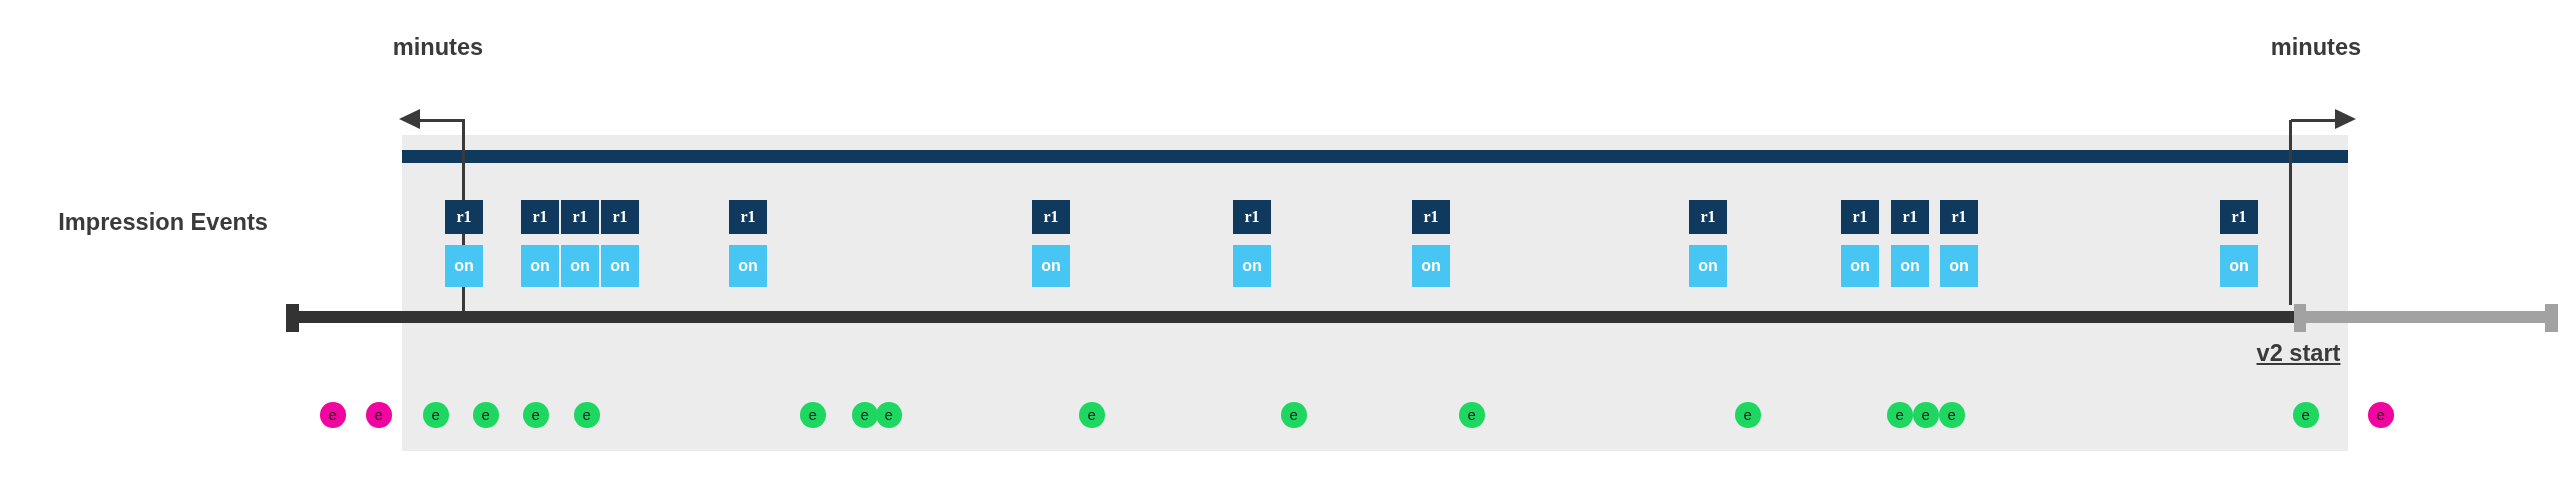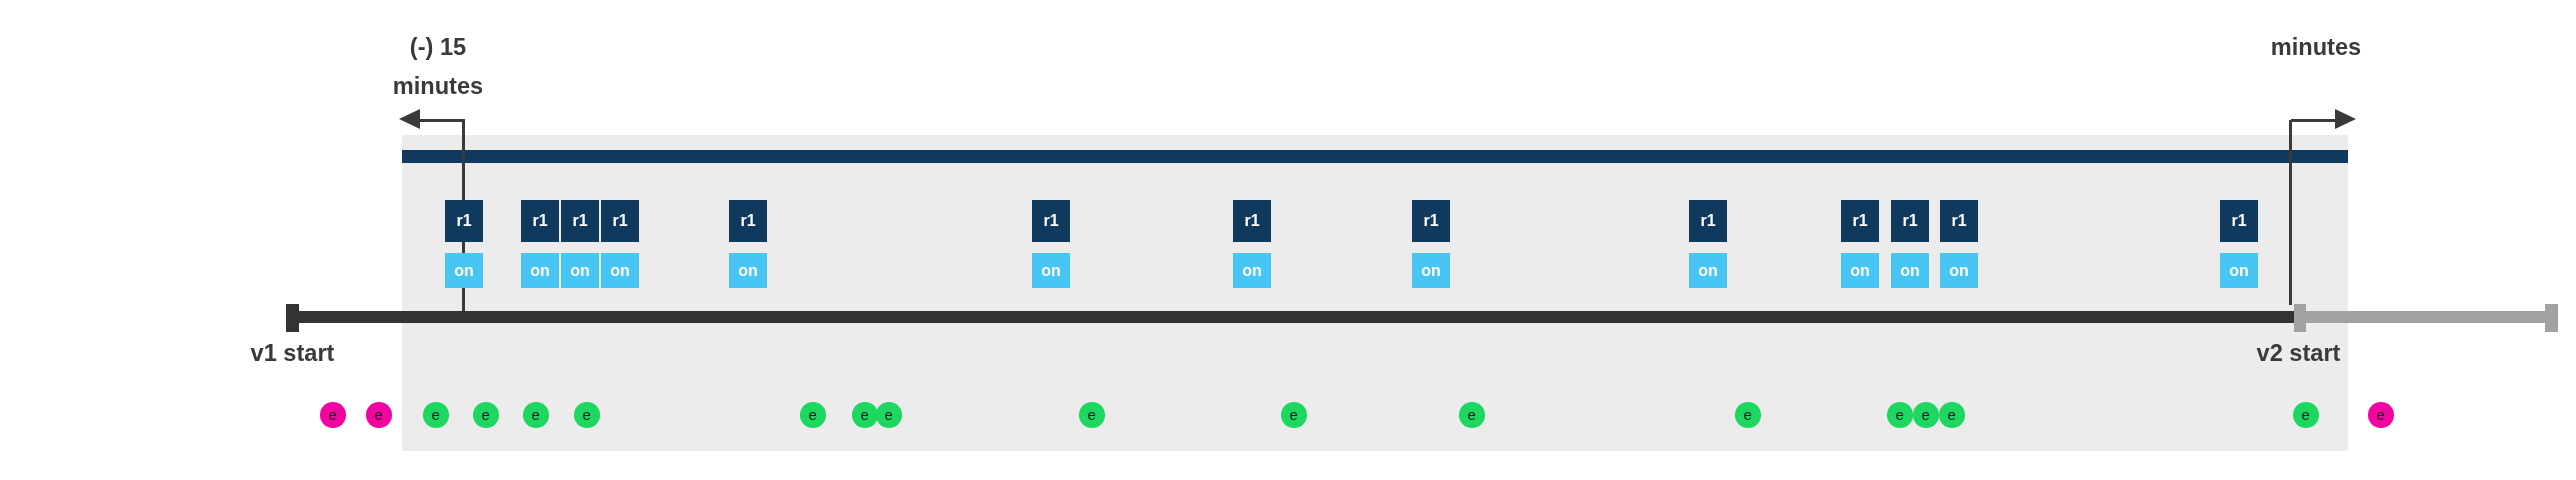--- a/index.html
+++ b/index.html
@@ -40,26 +40,26 @@
   .tl-piece{position:absolute; z-index:2;}
   .tl-cap-v1{left:286px; top:304px; width:13.2px; height:28px; background:var(--timeline-dark);}
   .tl-bar-dark{left:286px; top:311px; width:2008px; height:12.3px; background:var(--timeline-dark);}
   .tl-cap-v2{left:2294px; top:304px; width:12.3px; height:28px; background:var(--timeline-gray);}
   .tl-bar-gray{left:2294px; top:311px; width:255px; height:12.3px; background:var(--timeline-gray);}
   .tl-cap-end{left:2545px; top:304px; width:13.2px; height:28px; background:var(--timeline-gray);}
 
   .version-label{position:absolute; width:189px; top:340px; text-align:center;
     font-size:23.6px; font-weight:700; color:var(--ink); z-index:3;}
   .version-label.v1{left:198px;}
-  .version-label.v2{left:2204px;}
+  .version-label.v2{left:2204px;text-decoration:underline;}
 
   .imp-col{position:absolute; top:200px; width:38px; display:flex; flex-direction:column; gap:11.3px; z-index:2;}
-  .box-r1{height:42px; background:var(--navy); color:#ffffff; font-size:16px; font-weight:700;
-    display:flex; align-items:center; justify-content:center;}
-  .box-on{height:35px; background:var(--light-blue); color:#ffffff; font-size:16px; font-weight:700;
+  .box-r1{height:34px; background:var(--navy); color:#ffffff; font-size:16px; font-weight:700;
+    display:flex; align-items:center; justify-content:center;font-family:Liberation Serif, serif;}
+  .box-on{height:42px; background:var(--light-blue); color:#ffffff; font-size:16px; font-weight:700;
     display:flex; align-items:center; justify-content:center;}
 
   .evt{position:absolute; top:402px; width:25.5px; height:25.5px; border-radius:50%;
     display:flex; align-items:center; justify-content:center;
     font-size:15px; font-weight:400; color:var(--letter); z-index:2;}
   .evt.green{background:var(--green);}
   .evt.pink{background:var(--pink);}
 </style>
 </head>
 <body>
@@ -71,27 +71,27 @@
 
   <div class="connector left"></div>
   <div class="connector right"></div>
 
   <div class="arrow-line left"></div>
   <div class="arrowhead left"></div>
   <div class="arrow-line right"></div>
   <div class="arrowhead right"></div>
 
   <div class="time-label left">
-    <div>(-) 15</div>
     <div>minutes</div>
   </div>
   <div class="time-label right">
     <div>minutes</div>
   </div>
 
+  <div class="row-label impressions">Impression Events</div>
 
   <div id="impressions">
       <div class="imp-col" style="left: 445px;">
         <div class="box-r1">r1</div>
         <div class="box-on">on</div>
       </div>
       <div class="imp-col" style="left: 521px;">
         <div class="box-r1">r1</div>
         <div class="box-on">on</div>
       </div>
@@ -140,21 +140,20 @@
         <div class="box-on">on</div>
       </div>
     </div>
 
   <div class="tl-piece tl-cap-v1"></div>
   <div class="tl-piece tl-bar-dark"></div>
   <div class="tl-piece tl-cap-v2"></div>
   <div class="tl-piece tl-bar-gray"></div>
   <div class="tl-piece tl-cap-end"></div>
 
-  <div class="version-label v1">v1 start</div>
   <div class="version-label v2">v2 start</div>
 
   <div id="externals">
       <div class="evt pink" style="left: 320px;">e</div>
       <div class="evt pink" style="left: 366px;">e</div>
       <div class="evt green" style="left: 423px;">e</div>
       <div class="evt green" style="left: 473px;">e</div>
       <div class="evt green" style="left: 523px;">e</div>
       <div class="evt green" style="left: 574px;">e</div>
       <div class="evt green" style="left: 800px;">e</div>

